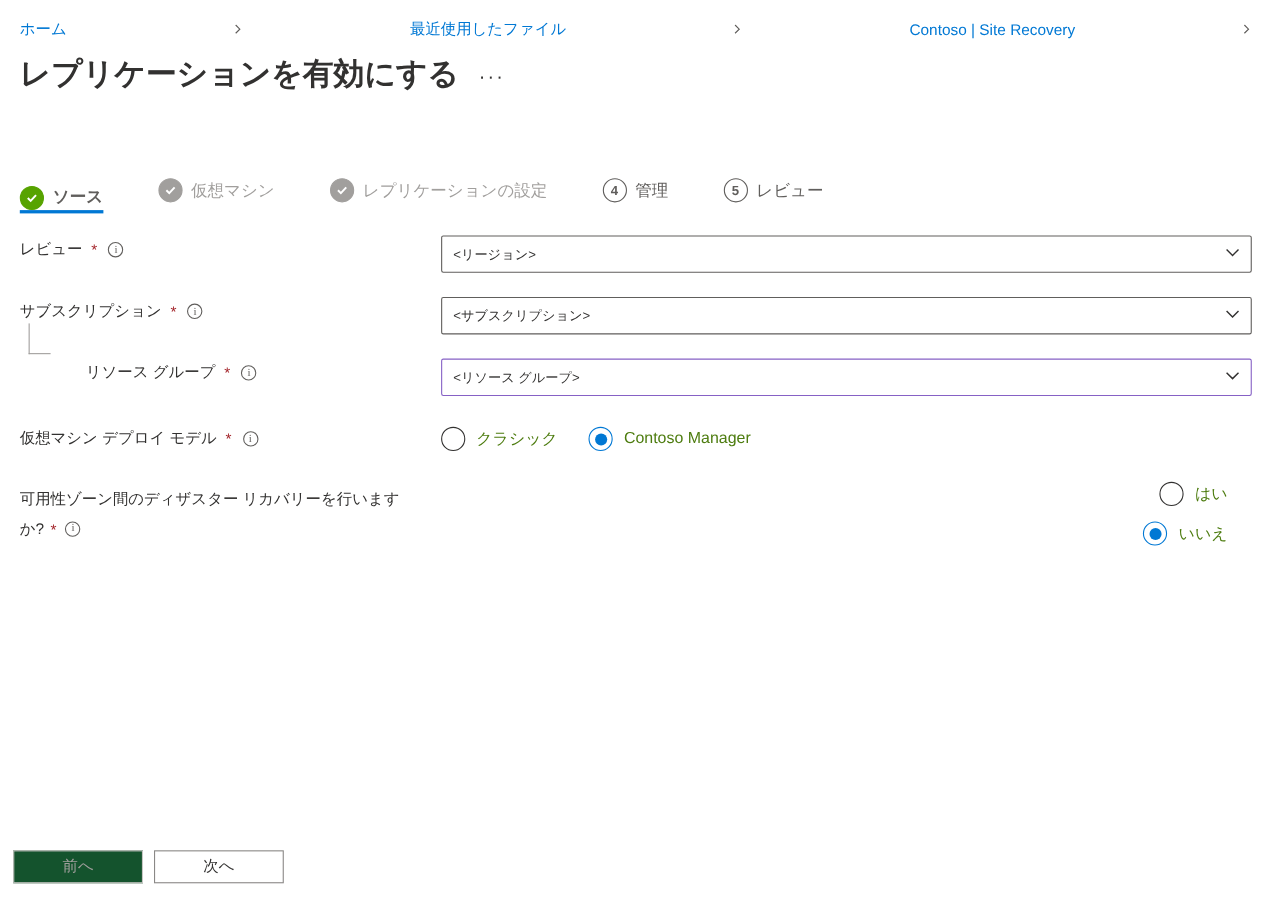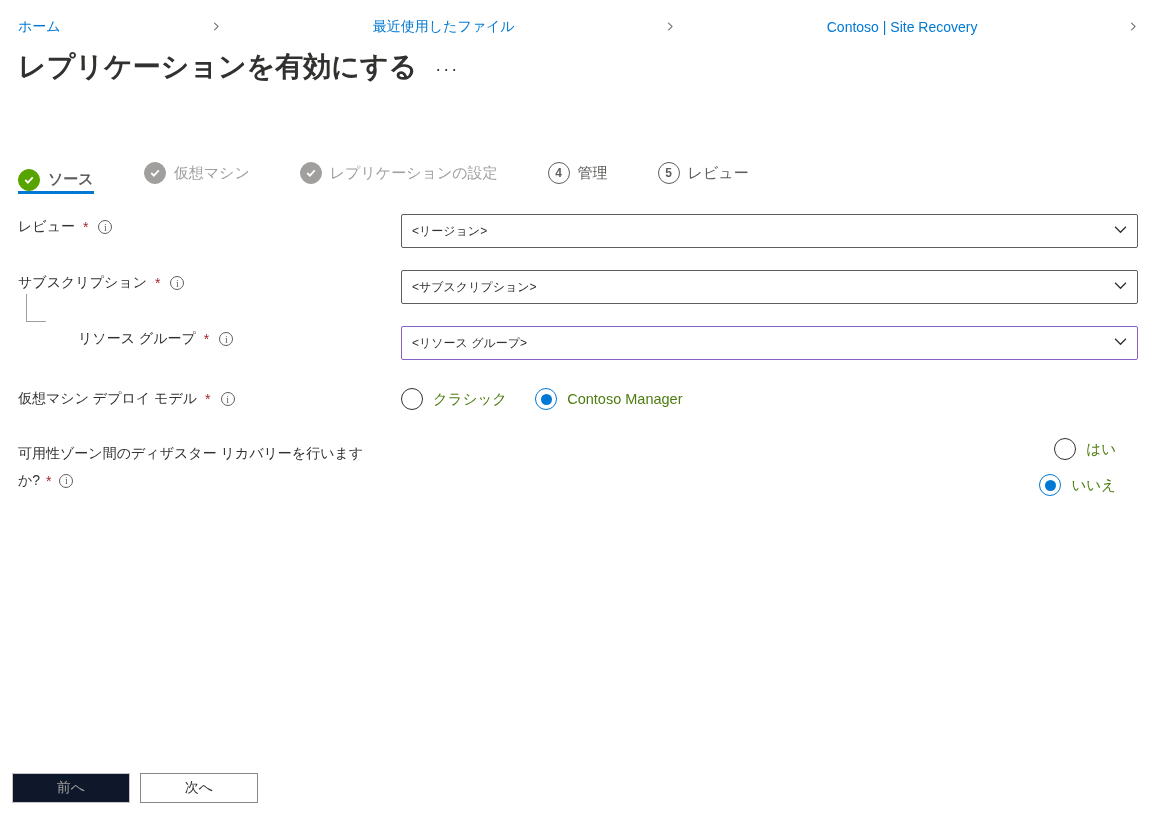--- a/index.html
+++ b/index.html
@@ -88,21 +88,21 @@
   .radio .rlabel { font-size: 14.5px; color: #4d7c0f; }
 
   
   .footer {
     position: absolute; left: 12px; bottom: 14px; display: flex; gap: 10px;
   }
   .btn {
     min-width: 118px; height: 30px; border: 1px solid #8a8886; background: #fff;
     font-size: 14px; color: #323130; cursor: pointer; padding: 0 16px;
   }
-  .btn[disabled] { color: #a19f9d; background: #0f172a; border-color: #c8c6c4; cursor: default; }
+  .btn[disabled] { color: #a19f9d; background: #14532d; border-color: #c8c6c4; cursor: default; }
 
 </style>
 </head>
 <body>
 
 <nav class="breadcrumb">
   <a>ホーム</a>
   <span class="sep">
     <svg viewBox="0 0 12 12">
         <path d="M3 1 L8 6 L3 11" fill="none" stroke="#605e5c" stroke-width="1.4"></path>

